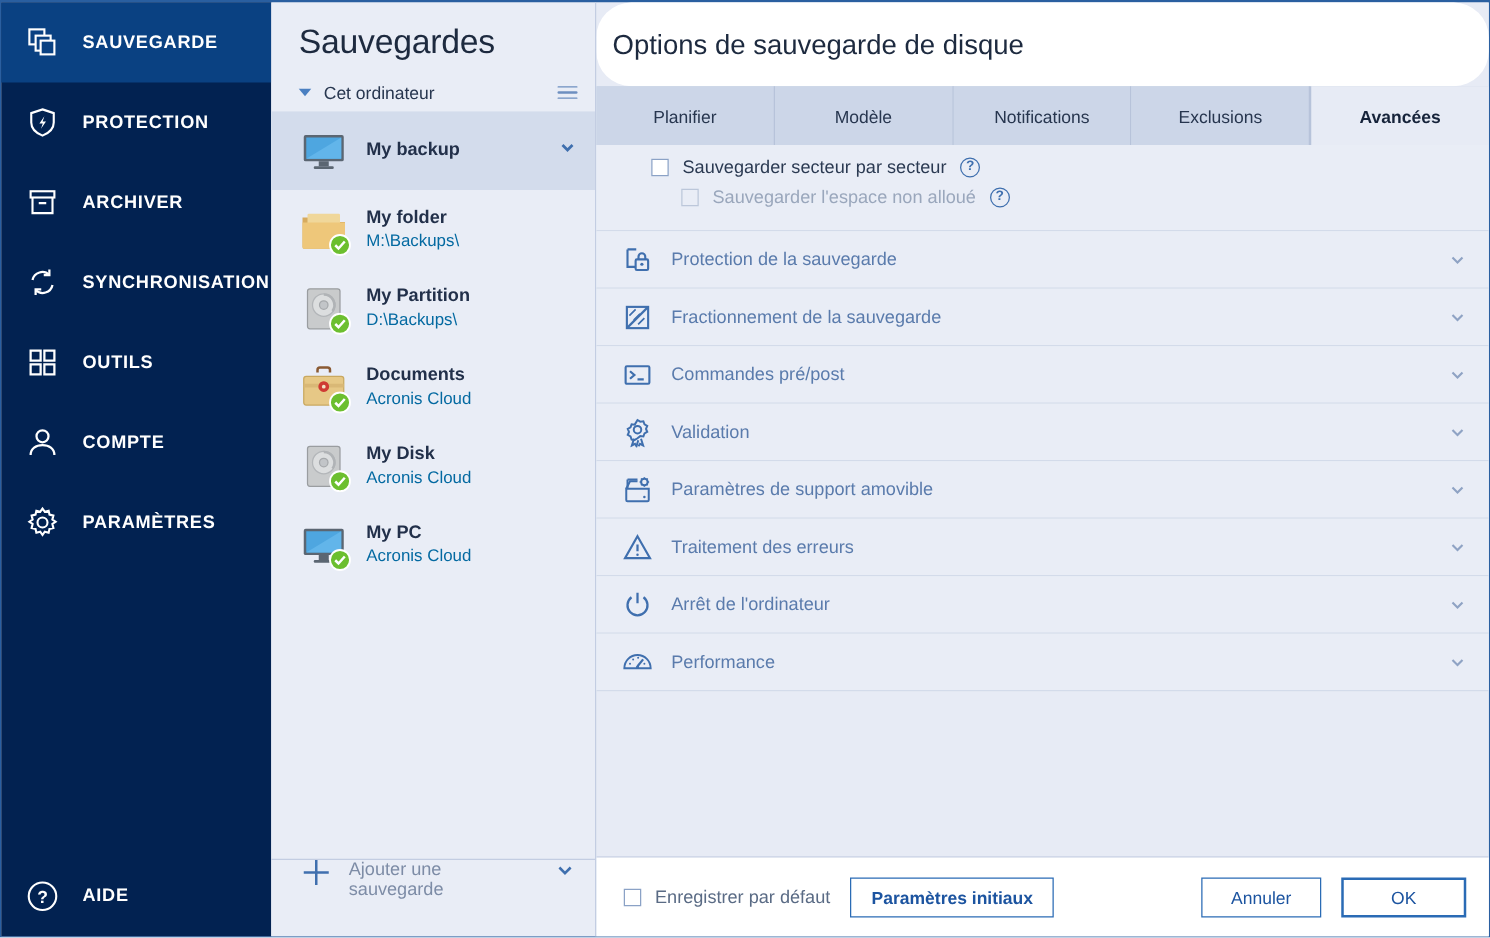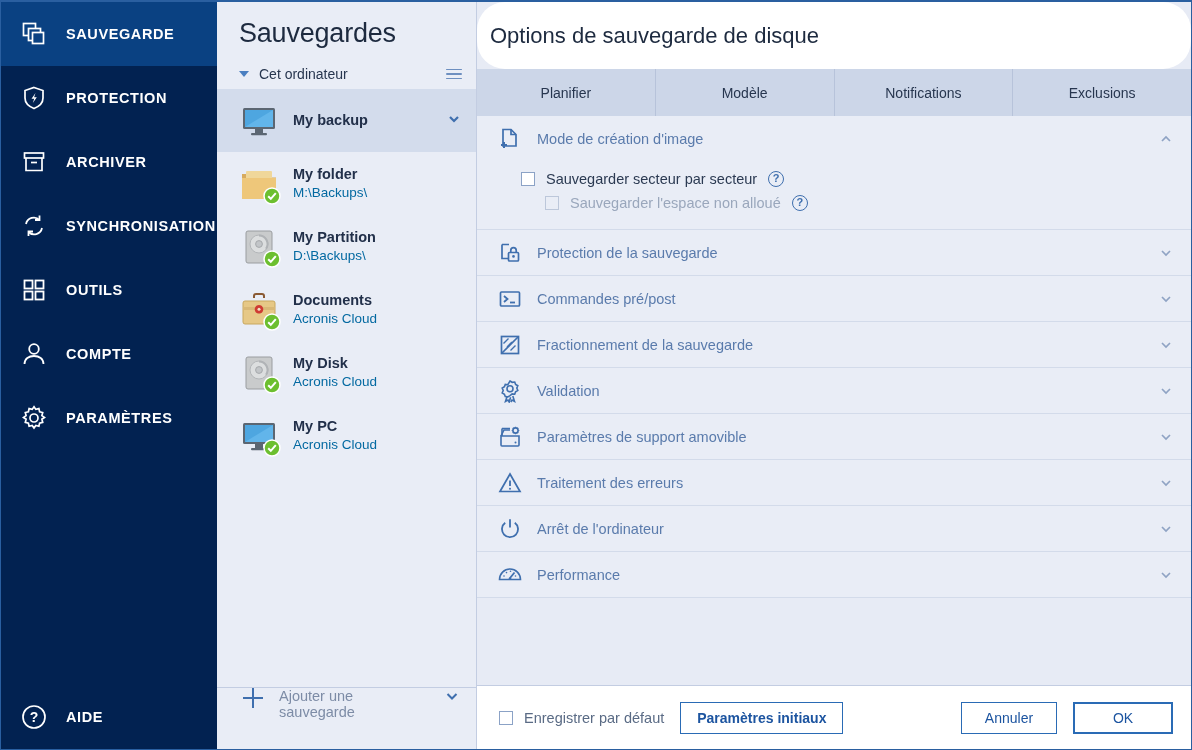--- a/index.html
+++ b/index.html
@@ -411,37 +411,27 @@
         </div>
         <div class="tab">
           <span>Modèle</span>
         </div>
         <div class="tab">
           <span>Notifications</span>
         </div>
         <div class="tab">
           <span>Exclusions</span>
         </div>
+        <div class="tab active">
+          <span>Avancées</span>
+        </div>
       </div>
 
     <div class="opt-scroll" id="sections">
         <div class="opt-block">
-          <div class="opt-head">
-            <span class="opt-ico">
-              <svg width="24" height="24" viewBox="0 0 24 24" fill="none" stroke="#3f6fae" stroke-width="1.7">
-                <path d="M5 2.5 h8 l5 5 v11.5 h-13 Z" fill="none"></path>
-                <path d="M13 2.5 v5 h5"></path>
-                <path d="M3 18 h6 M6 15 v6" stroke-width="2"></path>
-              </svg>
-            </span>
-            <span class="opt-label">Mode de création d'image</span>
-            <span class="chev"><svg width="14" height="14" viewBox="0 0 14 14" fill="none" stroke="#8fa3c4" stroke-width="1.7">
-                <path d="M3 9 L7 5 L11 9"></path>
-              </svg></span>
-          </div>
           <div class="opt-body">
             <label class="cb-row">
               <span class="cb"></span>
               <span class="cb-lab">Sauvegarder secteur par secteur</span>
               <span class="qmark">?</span>
             </label>
             <label class="cb-row indent">
               <span class="cb disabled"></span>
               <span class="cb-lab disabled">Sauvegarder l'espace non alloué</span>
               <span class="qmark">?</span>
@@ -461,41 +451,41 @@
             <span class="opt-label">Protection de la sauvegarde</span>
             <span class="chev"><svg width="14" height="14" viewBox="0 0 14 14" fill="none" stroke="#8fa3c4" stroke-width="1.7">
                 <path d="M3 5 L7 9 L11 5"></path>
               </svg></span>
           </div>
         </div>
         <div class="opt-block">
           <div class="opt-head">
             <span class="opt-ico">
               <svg width="24" height="24" viewBox="0 0 24 24" fill="none" stroke="#3f6fae" stroke-width="1.7">
+                <rect x="3.5" y="3.5" width="17" height="17"></rect>
+                <path d="M20.5 3.5 L3.5 20.5"></path>
+                <path d="M5.5 10.5 L10.5 5.5 M9 14 L14 9 M12.5 17.5 L17.5 12.5" stroke-width="1.4"></path>
+              </svg>
+            </span>
+            <span class="opt-label">Fractionnement de la sauvegarde</span>
+            <span class="chev"><svg width="14" height="14" viewBox="0 0 14 14" fill="none" stroke="#8fa3c4" stroke-width="1.7">
+                <path d="M3 5 L7 9 L11 5"></path>
+              </svg></span>
+          </div>
+        </div>
+        <div class="opt-block">
+          <div class="opt-head">
+            <span class="opt-ico">
+              <svg width="24" height="24" viewBox="0 0 24 24" fill="none" stroke="#3f6fae" stroke-width="1.7">
                 <rect x="2.5" y="5" width="19" height="14" rx="1"></rect>
                 <path d="M6 9 L9.5 12 L6 15" stroke-width="1.8"></path>
                 <path d="M12 15.5 H17" stroke-width="1.8"></path>
               </svg>
             </span>
             <span class="opt-label">Commandes pré/post</span>
-            <span class="chev"><svg width="14" height="14" viewBox="0 0 14 14" fill="none" stroke="#8fa3c4" stroke-width="1.7">
-                <path d="M3 5 L7 9 L11 5"></path>
-              </svg></span>
-          </div>
-        </div>
-        <div class="opt-block">
-          <div class="opt-head">
-            <span class="opt-ico">
-              <svg width="24" height="24" viewBox="0 0 24 24" fill="none" stroke="#3f6fae" stroke-width="1.7">
-                <rect x="3.5" y="3.5" width="17" height="17"></rect>
-                <path d="M20.5 3.5 L3.5 20.5"></path>
-                <path d="M5.5 10.5 L10.5 5.5 M9 14 L14 9 M12.5 17.5 L17.5 12.5" stroke-width="1.4"></path>
-              </svg>
-            </span>
-            <span class="opt-label">Fractionnement de la sauvegarde</span>
             <span class="chev"><svg width="14" height="14" viewBox="0 0 14 14" fill="none" stroke="#8fa3c4" stroke-width="1.7">
                 <path d="M3 5 L7 9 L11 5"></path>
               </svg></span>
           </div>
         </div>
         <div class="opt-block">
           <div class="opt-head">
             <span class="opt-ico">
               <svg width="24" height="24" viewBox="0 0 24 24" fill="none" stroke="#3f6fae" stroke-width="1.6">
                 <path d="M12 2 l2.2 1.3 2.5-.3 .9 2.4 2.2 1.3 -1 2.4 1 2.4 -2.2 1.3 -.9 2.4 -2.5-.3 L12 16.6 l-2.2 1.3 -2.5-.3 -.9-2.4 -2.2-1.3 1-2.4 -1-2.4 2.2-1.3 .9-2.4 2.5 .3 Z"></path>

